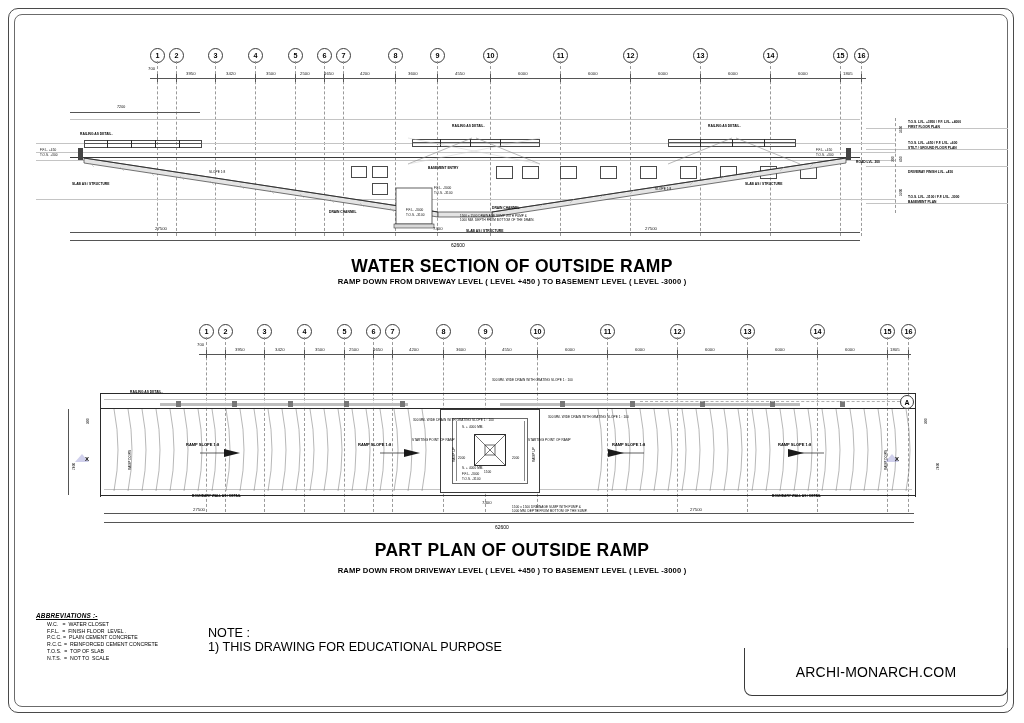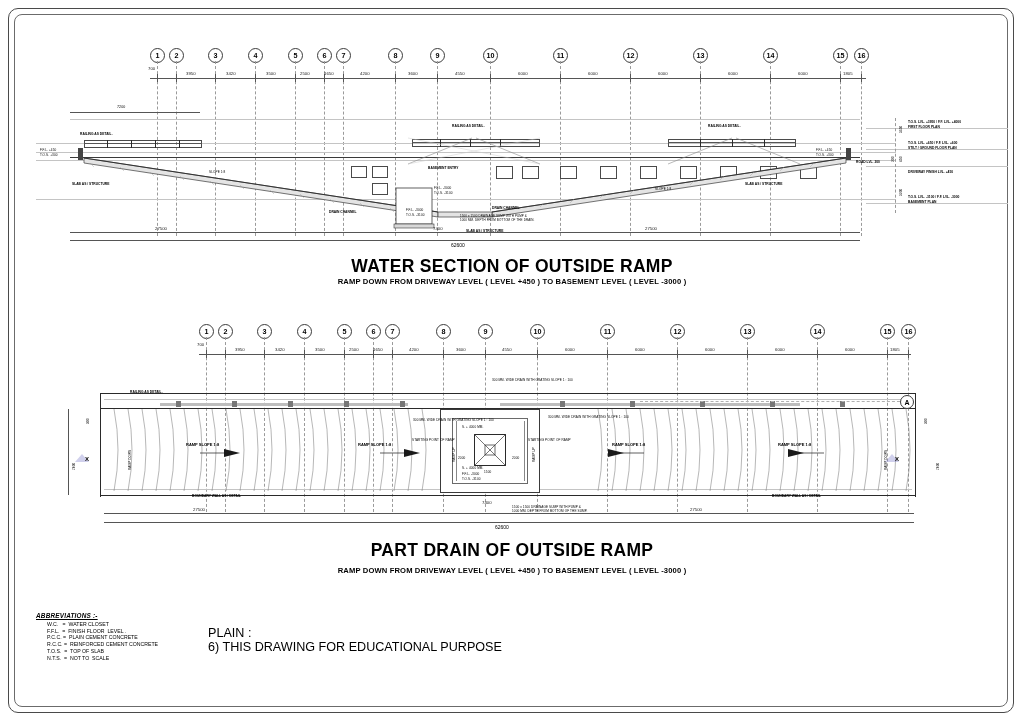--- a/index.html
+++ b/index.html
@@ -518,32 +518,35 @@
       <div class="lbl tiny" style="left:512px;top:456px;">2000</div>
     </div>
 
     <div class="dimline" style="left:104px;top:513px;width:810px;"></div>
     <div class="dimline" style="left:104px;top:522px;width:810px;"></div>
     <div class="lbl dim" style="left:193px;top:507px;">27500</div>
     <div class="lbl dim" style="left:482px;top:500px;">7400</div>
     <div class="lbl dim" style="left:690px;top:507px;">27500</div>
     <div class="lbl dimbold" style="left:495px;top:524px;">62600</div>
 
-    <div class="maintitle" style="left:0px;top:540px;width:1024px;">PART DRAIN OF OUTSIDE RAMP</div>
+    <div class="maintitle" style="left:0px;top:540px;width:1024px;">PART PLAN OF OUTSIDE RAMP</div>
     <div class="subtitle" style="left:0px;top:566px;width:1024px;">RAMP DOWN FROM DRIVEWAY LEVEL ( LEVEL +450 ) TO BASEMENT LEVEL ( LEVEL -3000 )</div>
   </div>
 
   <div class="abbrbox">
     <div class="abbrhead">ABBREVIATIONS :-</div>
     <div class="abbrrow" style="margin-top:2px;margin-left:11px;">W.C.   =  WATER CLOSET</div>
     <div class="abbrrow" style="margin-left:11px;">F.F.L.  =  FINISH FLOOR  LEVEL .</div>
     <div class="abbrrow" style="margin-left:11px;">P.C.C. =  PLAIN CEMENT CONCRETE</div>
     <div class="abbrrow" style="margin-left:11px;">R.C.C. =  REINFORCED CEMENT CONCRETE</div>
     <div class="abbrrow" style="margin-left:11px;margin-top:1px;">T.O.S.  =  TOP OF SLAB</div>
     <div class="abbrrow" style="margin-left:11px;">N.T.S.  =  NOT TO  SCALE</div>
   </div>
 
   <div class="notebox">
-    <div class="note1">PLAIN :</div>
-    <div class="note2">6) THIS DRAWING FOR EDUCATIONAL PURPOSE</div>
+    <div class="note1">NOTE :</div>
+    <div class="note2">1) THIS DRAWING FOR EDUCATIONAL PURPOSE</div>
   </div>
 
+  <div class="tb tb2">
+    <div class="tbt2">ARCHI-MONARCH.COM</div>
+  </div>
 </div>
 
 </body></html>

